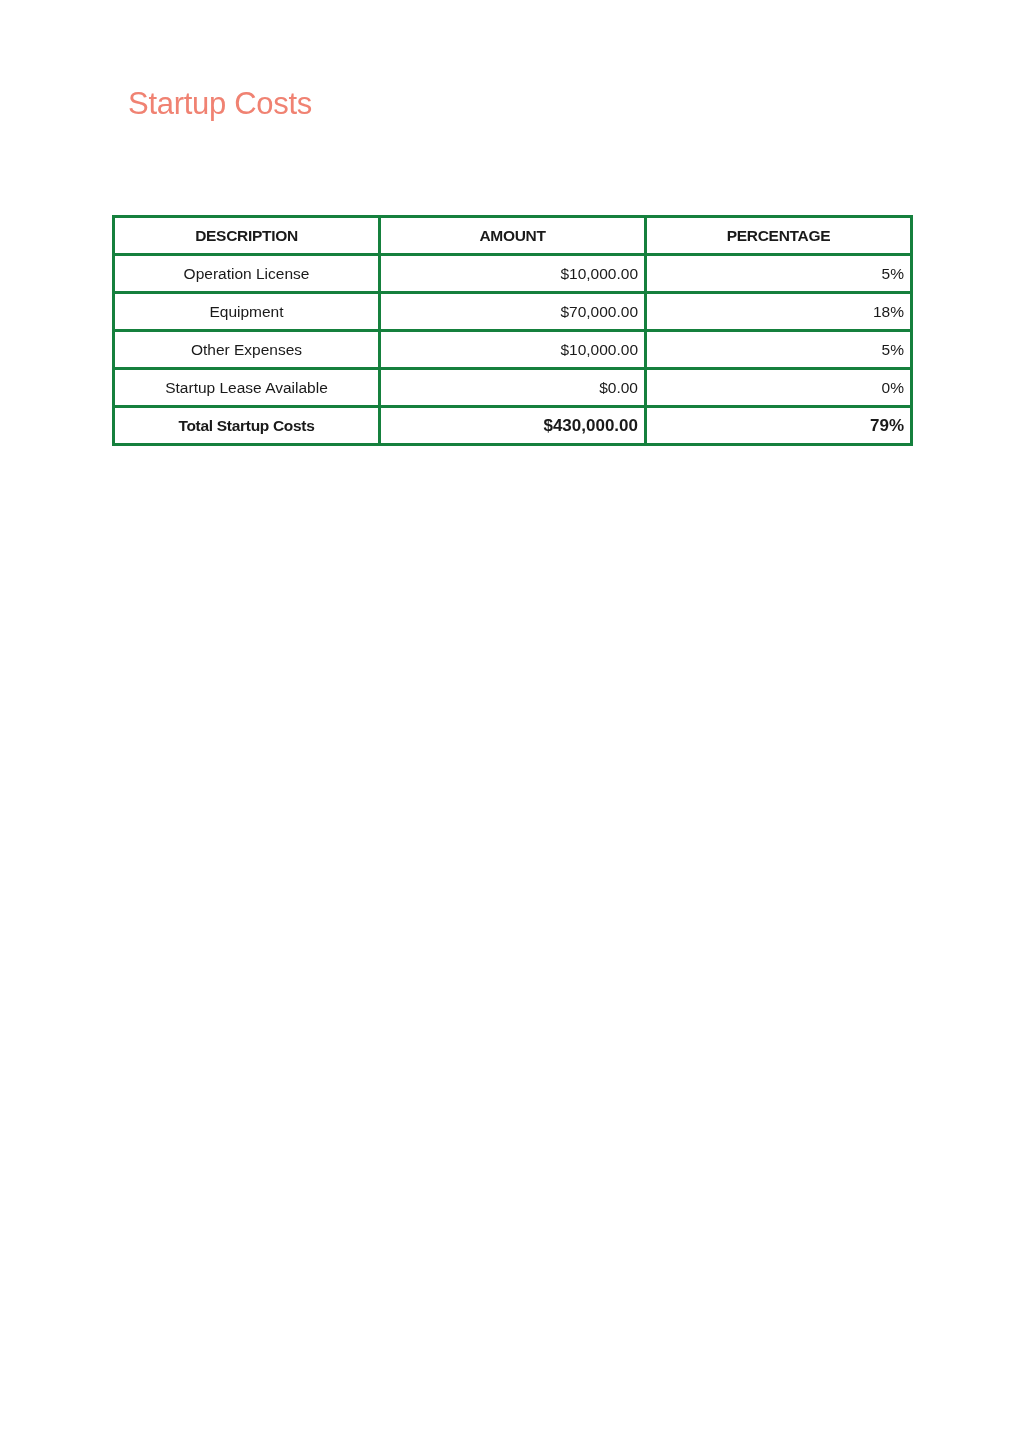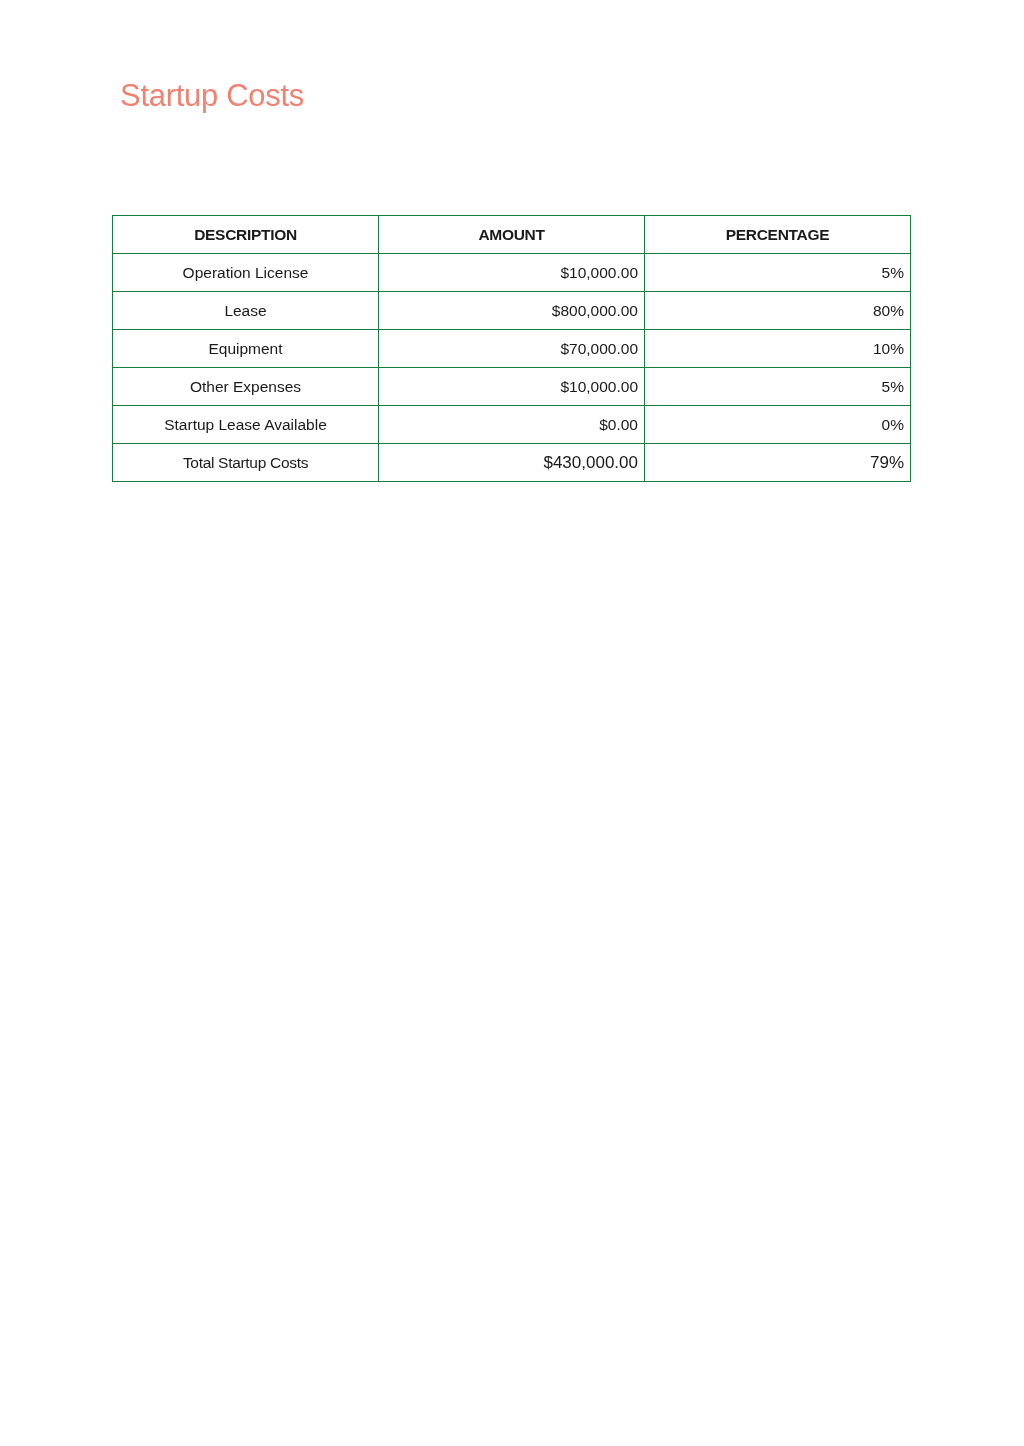--- a/index.html
+++ b/index.html
@@ -1,23 +1,23 @@
 <!DOCTYPE html>
 <html><head>
 <meta charset="utf-8">
 <style>
   html, body { margin: 0; padding: 0; background: #ffffff; }
   body { width: 1024px; height: 1446px; position: relative; font-family: "Liberation Sans", sans-serif; color: #1a1a1a; }
-  .title { position: absolute; left: 112px; top: 70px; margin: 8px; font-size: 31px; font-weight: 500; color: #f08272; letter-spacing: -0.3px; font-family: "Liberation Sans", sans-serif; }
+  .title { position: absolute; left: 112px; top: 70px; margin: 16px; font-size: 31px; font-weight: 500; color: #f08272; letter-spacing: -0.3px; font-family: "Liberation Sans", sans-serif; }
   table { position: absolute; left: 112px; top: 215px; width: 798px; border-collapse: collapse; table-layout: fixed; }
-  td, th { border: 1px solid #15803d; height: 38px; padding: 0 6px; font-size: 15.5px; box-sizing: border-box; }
+  td, th { border: 3px solid #15803d; height: 38px; padding: 0 6px; font-size: 15.5px; box-sizing: border-box; }
   th { font-weight: 700; text-align: center; font-size: 15.5px; letter-spacing: -0.3px; }
   td.desc { text-align: center; }
   td.num { text-align: right; }
-  tr.total td { font-weight: 400; }
+  tr.total td { font-weight: 700; }
   tr.total td.desc { font-size: 15.5px; letter-spacing: -0.3px; }
   tr.total td.num { font-size: 17px; }
   col.c1 { width: 266px; } col.c2 { width: 266px; } col.c3 { width: 266px; }
 </style>
 </head>
 <body>
 
 <h1 class="title">Startup Costs</h1>
 
 <table>
@@ -33,28 +33,23 @@
       <th>PERCENTAGE</th>
     </tr>
   </thead>
   <tbody>
     <tr>
       <td class="desc">Operation License</td>
       <td class="num">$10,000.00</td>
       <td class="num">5%</td>
     </tr>
     <tr>
-      <td class="desc">Lease</td>
-      <td class="num">$800,000.00</td>
-      <td class="num">80%</td>
-    </tr>
-    <tr>
       <td class="desc">Equipment</td>
       <td class="num">$70,000.00</td>
-      <td class="num">10%</td>
+      <td class="num">18%</td>
     </tr>
     <tr>
       <td class="desc">Other Expenses</td>
       <td class="num">$10,000.00</td>
       <td class="num">5%</td>
     </tr>
     <tr>
       <td class="desc">Startup Lease Available</td>
       <td class="num">$0.00</td>
       <td class="num">0%</td>

